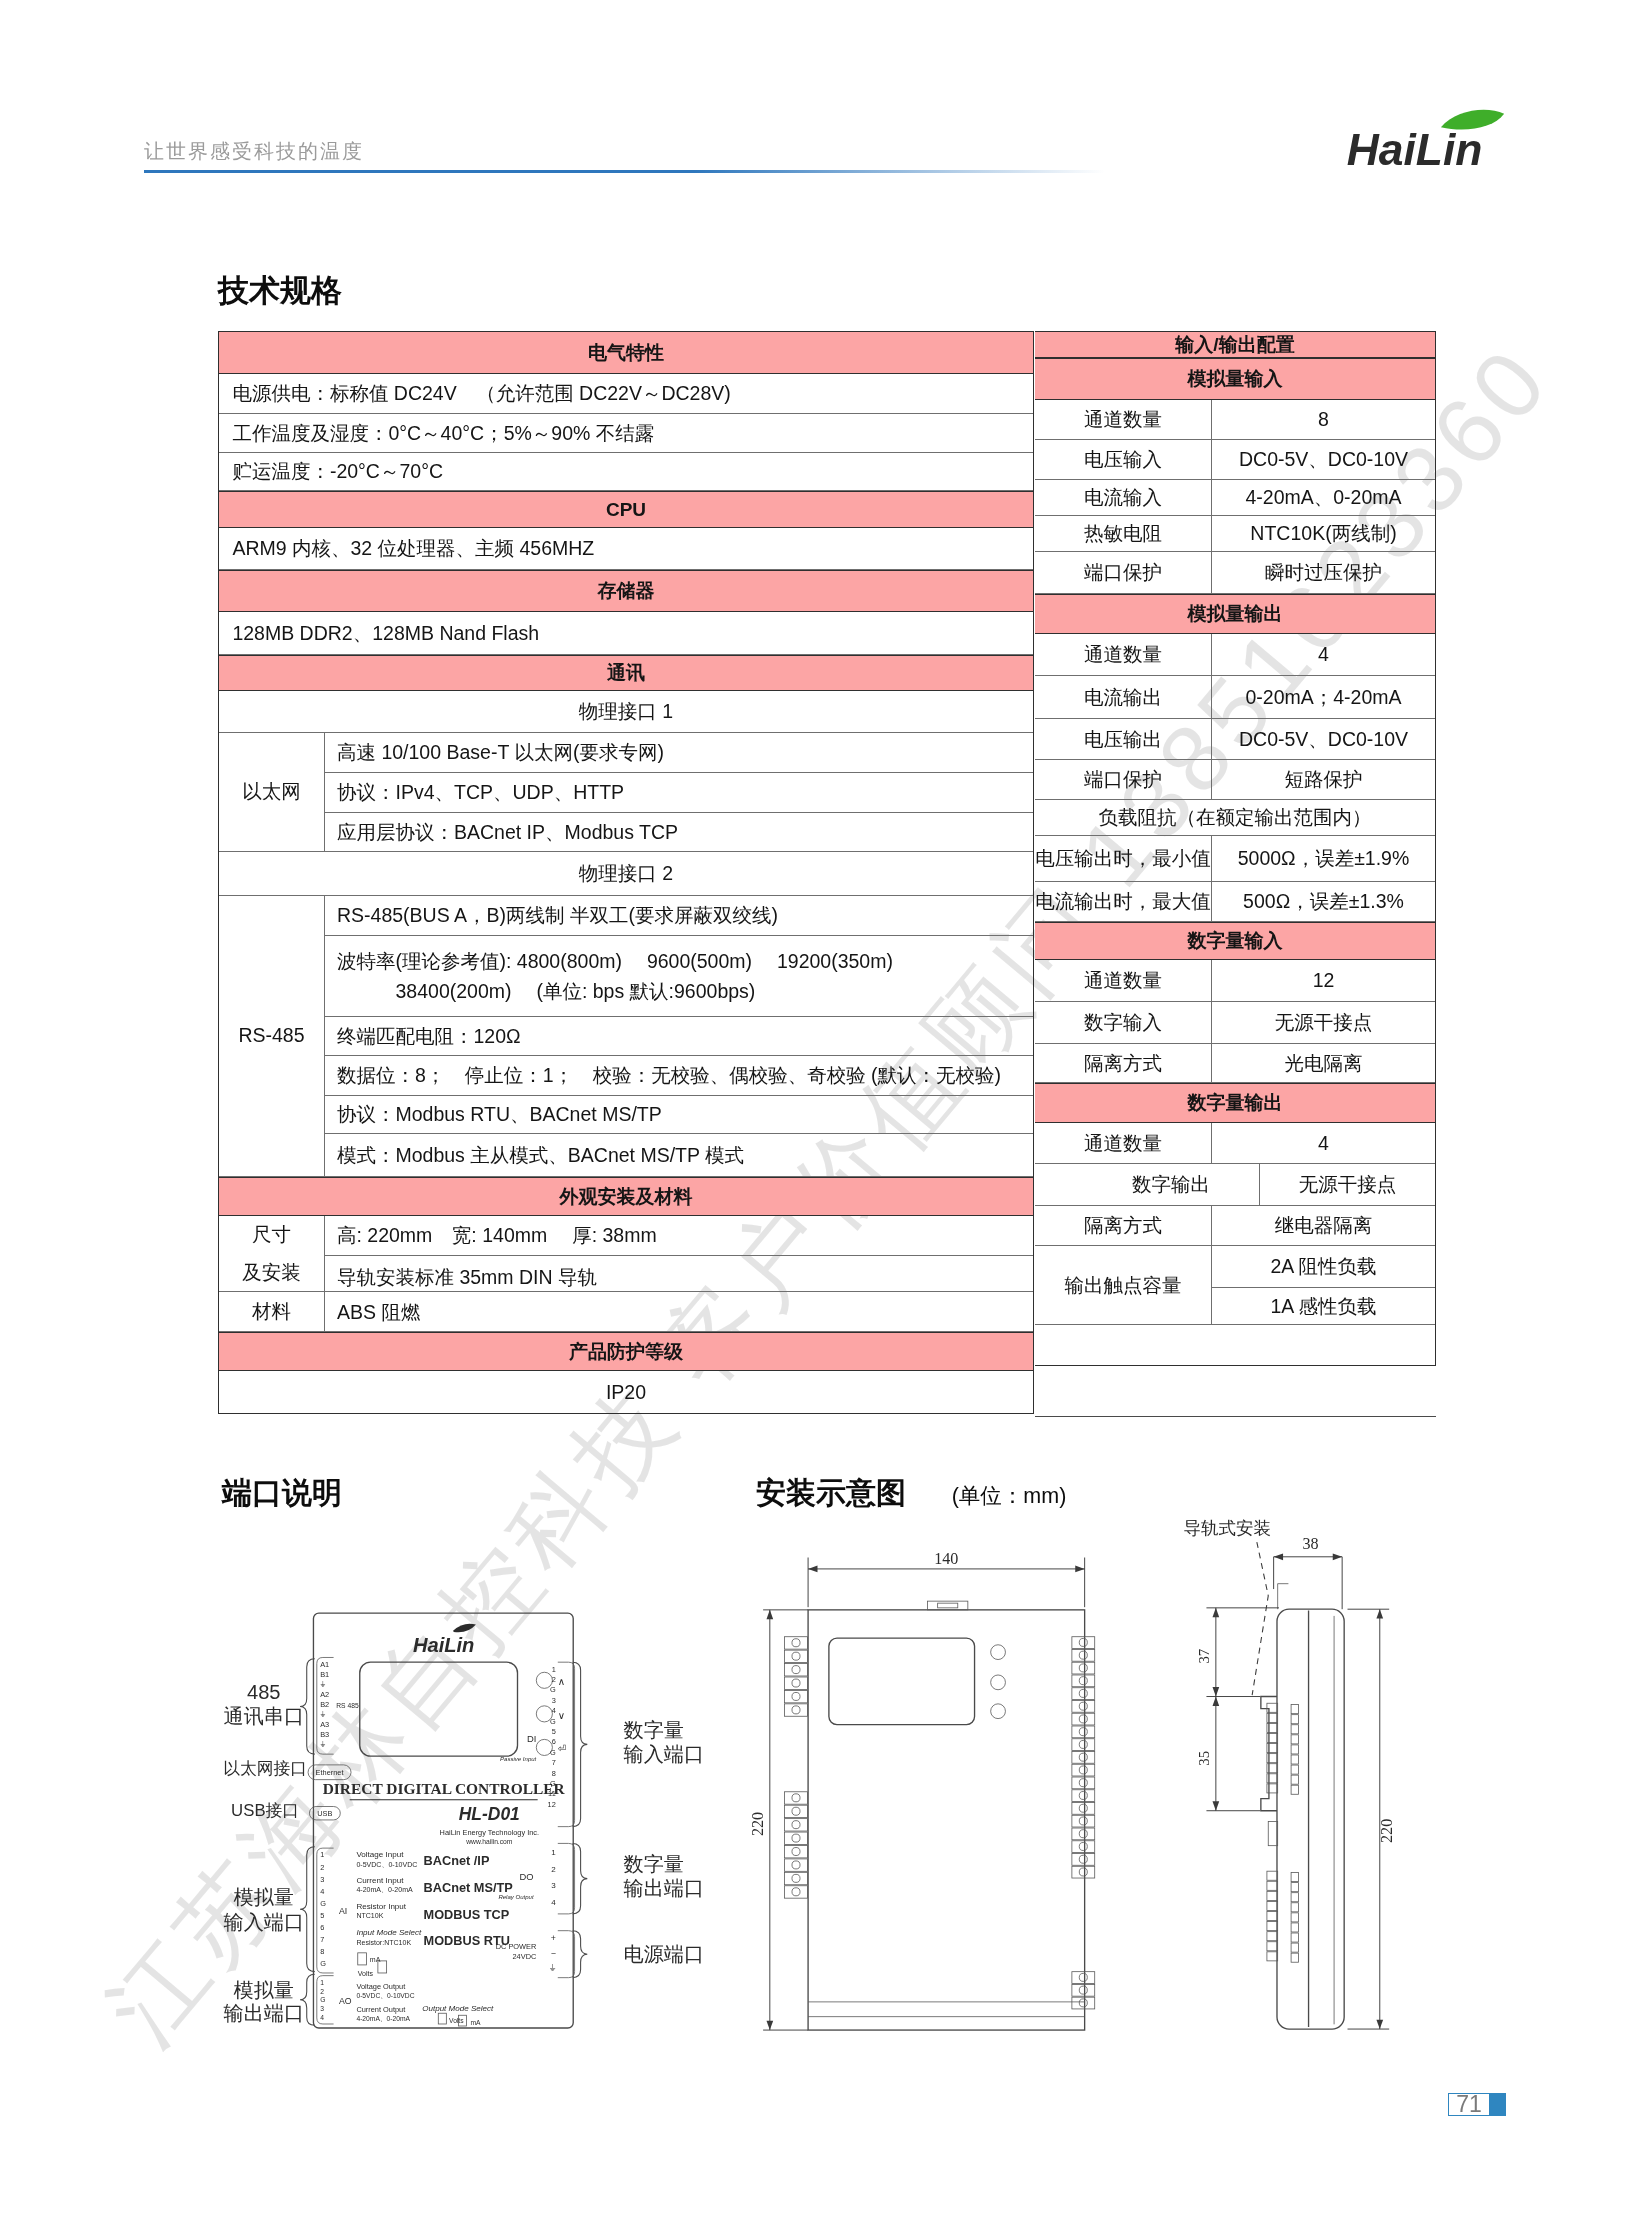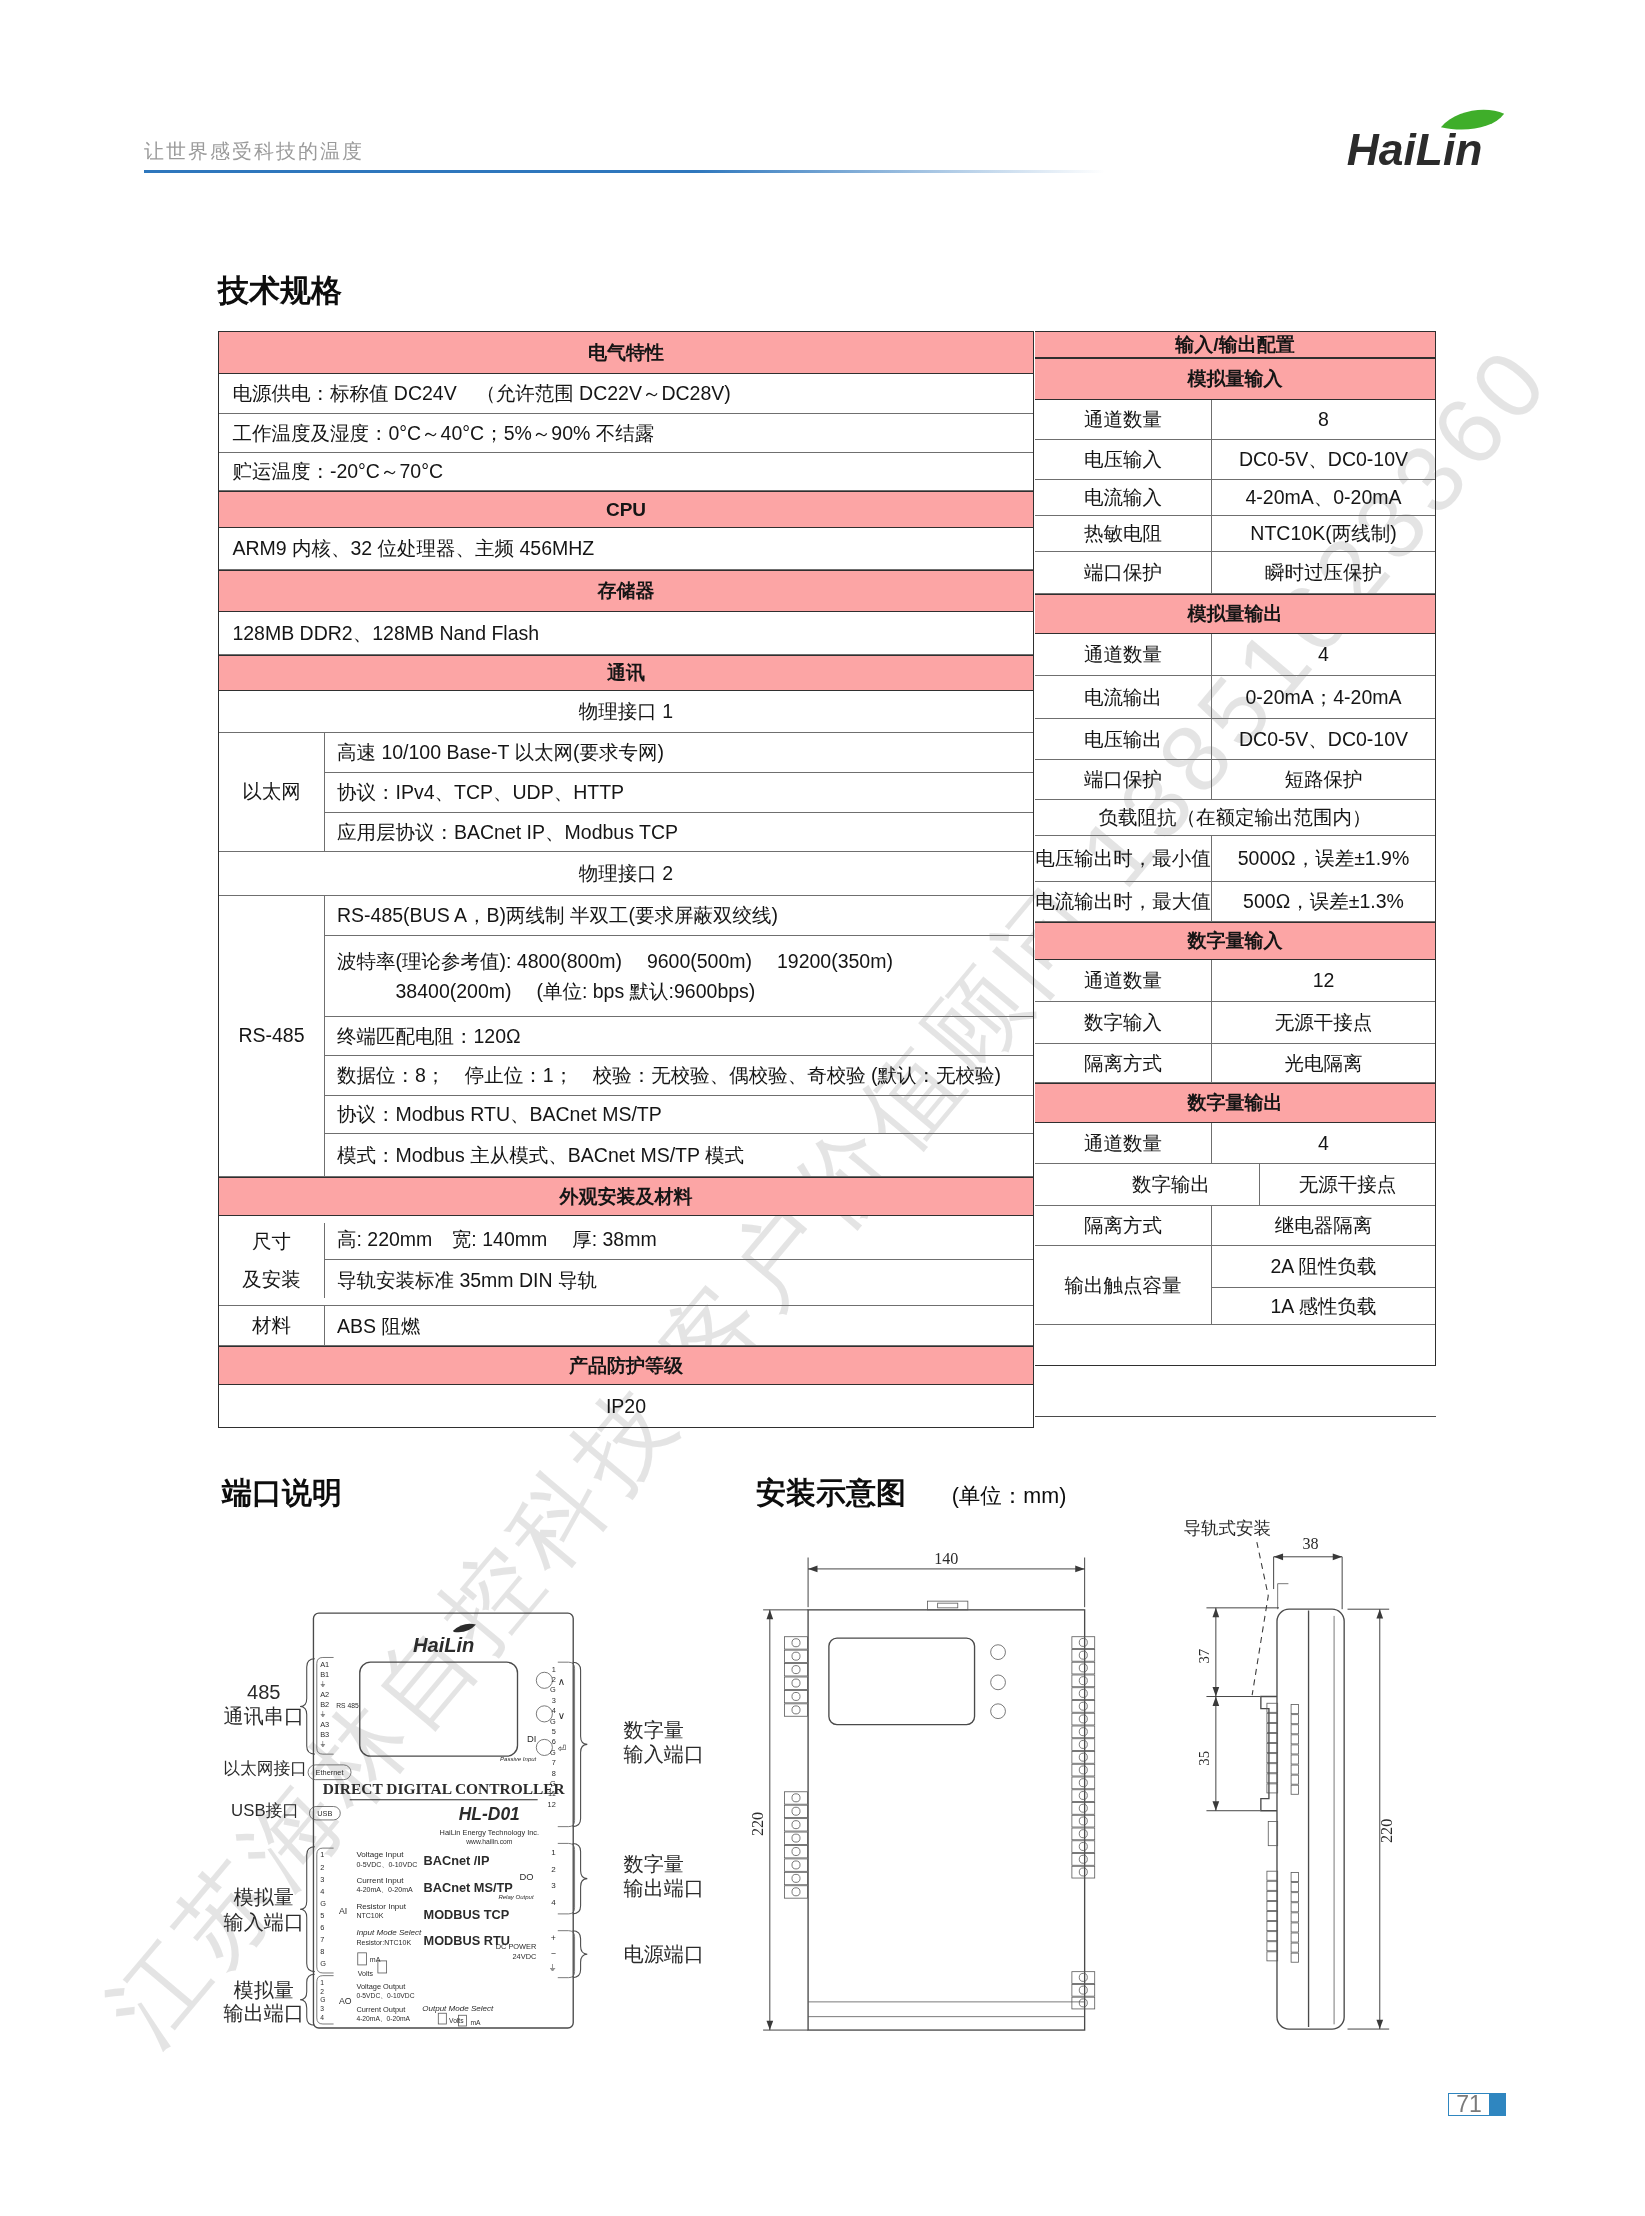--- a/index.html
+++ b/index.html
@@ -100,21 +100,21 @@
           <div class="sub" style="height: 40px;">RS-485(BUS A，B)两线制 半双工(要求屏蔽双绞线)</div>
           <div class="sub" style="height: 81px;">波特率(理论参考值): 4800(800m)　 9600(500m)　 19200(350m)
 　　　38400(200m)　 (单位: bps 默认:9600bps)</div>
           <div class="sub" style="height: 39px;">终端匹配电阻：120Ω</div>
           <div class="sub" style="height: 40px;">数据位：8；　停止位：1；　校验：无校验、偶校验、奇校验 (默认：无校验)</div>
           <div class="sub" style="height: 38px;">协议：Modbus RTU、BACnet MS/TP</div>
           <div class="sub" style="height: 42px;">模式：Modbus 主从模式、BACnet MS/TP 模式</div>
         </div>
       </div>
       <div class="row band" style="height: 39px;">外观安装及材料</div>
-      <div class="row group" style="height: 90px; align-items: center;">
+      <div class="row group" style="height: 76px;">
         <div class="glabel">尺寸
 及安装</div>
         <div class="gcontent">
           <div class="sub" style="height: 40px;">高: 220mm　宽: 140mm　 厚: 38mm</div>
           <div class="sub" style="height: 42px;">导轨安装标准 35mm DIN 导轨</div>
         </div>
       </div>
       <div class="row group" style="height: 40px;">
         <div class="glabel">材料</div>
         <div class="gcontent">

